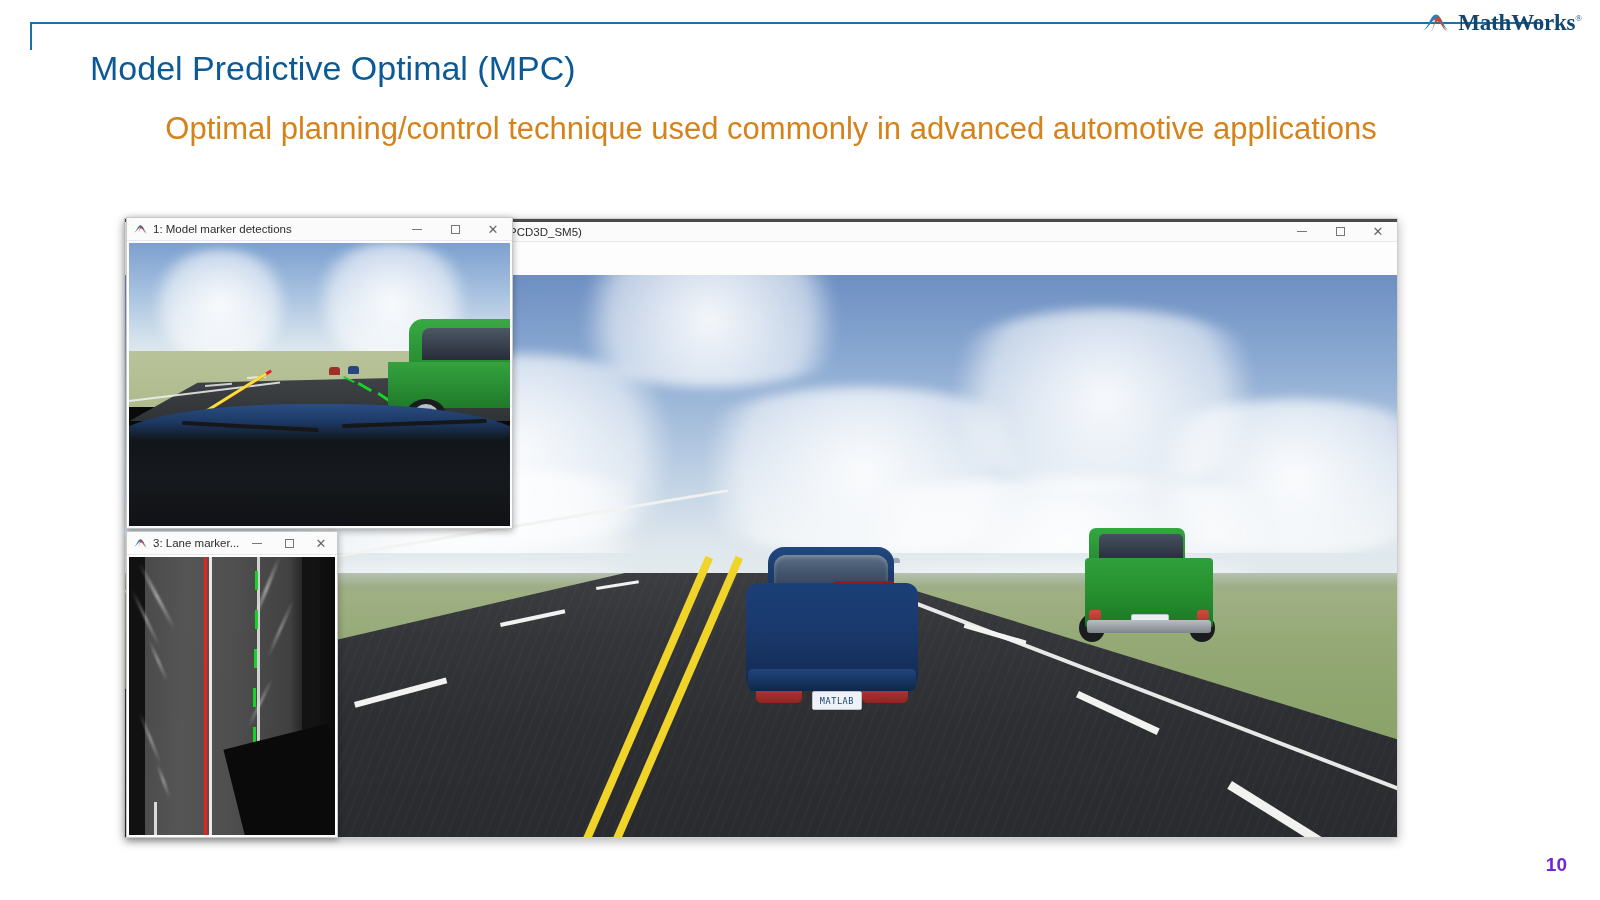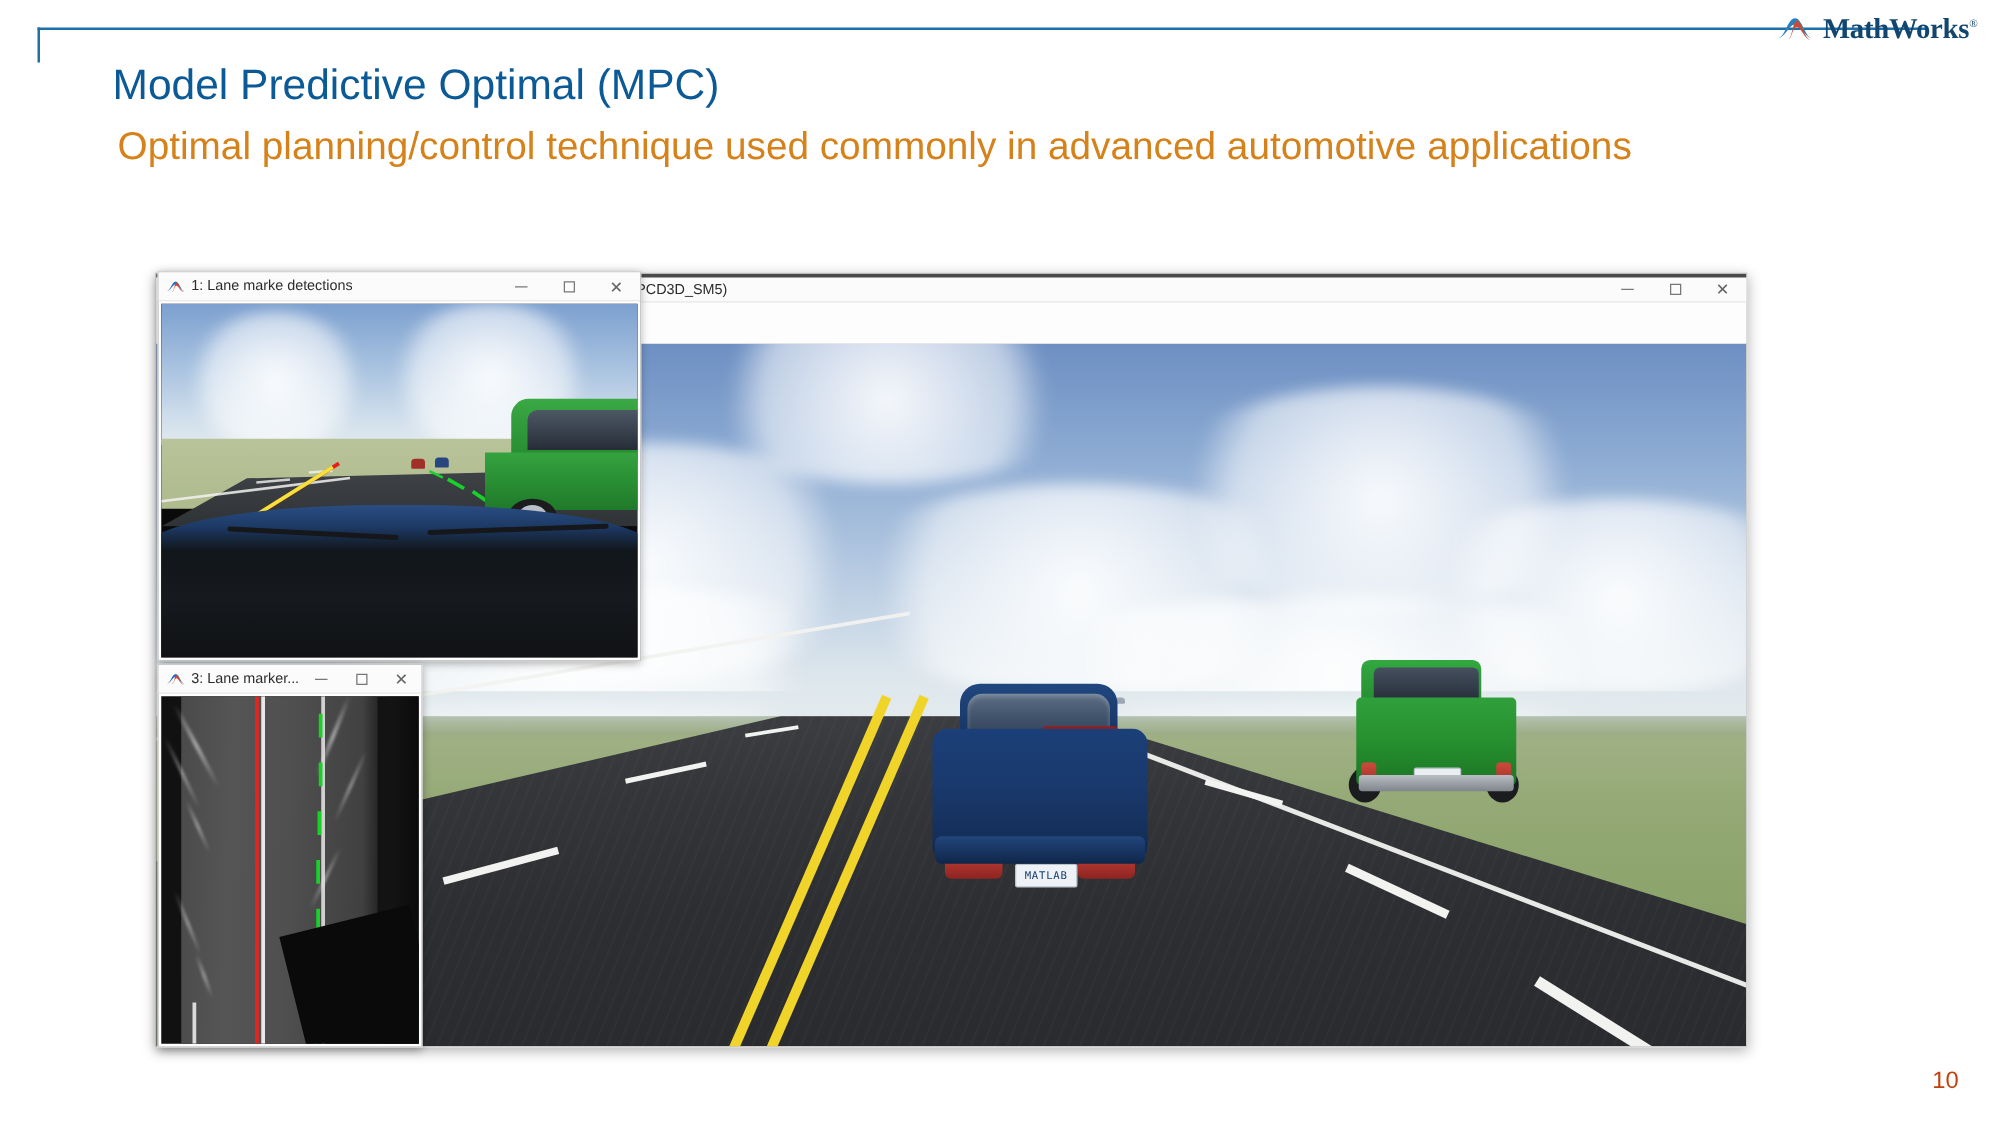--- a/index.html
+++ b/index.html
@@ -33,26 +33,26 @@
   }
   .brand-tm{ font-size:9px; vertical-align:super; font-weight:400; }
 
   .title-block{ position:absolute; left:90px; top:46px; width:1400px; }
   .slide-title{
     font-size:34px; color:#0b5a96; font-weight:400;
     line-height:1.32; margin:0;
   }
   .slide-subtitle{
     font-size:31px; color:#d6821a; font-weight:400;
-    line-height:1.42; margin:4px; max-width:1330px;
+    line-height:1.42; margin:16px; max-width:1330px;text-align:center;
   }
 
   .page-number{
     position:absolute; right:33px; bottom:24px;
-    font-size:19px; font-weight:400; color:#c2410c;
+    font-size:19px; font-weight:700; color:#6d28d9;
   }
 
   
   .capture{
     position:absolute; left:124px; top:218px;
     width:1274px; height:620px;
   }
 
   
   .win-sim{
@@ -78,21 +78,21 @@
     width:38px; height:100%;
     display:flex; align-items:center; justify-content:center;
     color:#555; font-size:12px; line-height:1;
   }
   .tb-btn .mini{ display:block; width:10px; height:1px; background:#777; }
   .tb-btn .sq{ display:block; width:9px; height:9px; border:1px solid #777; }
   .tb-btn .xx{ font-size:13px; color:#666; }
 
   .sim-canvas{
     position:absolute; left:0; top:26px; right:0; bottom:0;
-    overflow:hidden; background:#a3a3a3;margin-top:30px;
+    overflow:hidden; background:#4c1d95;margin-top:30px;
   }
 
   
   .sky{
     position:absolute; left:0; top:0; width:100%; height:53%;
     background:linear-gradient(#6d8fc2 0%, #8aa9d2 28%, #b7cbe2 62%, #dbe5ec 88%, #e6ecef 100%);
   }
   .cloud{
     position:absolute; border-radius:50%;
     background:radial-gradient(circle, rgba(255,255,255,.92) 0%, rgba(255,255,255,.55) 55%, rgba(255,255,255,0) 72%);
@@ -384,21 +384,21 @@
       </div>
     </div>
   </div>
 
   <div class="win-cam">
     <div class="titlebar">
       <svg class="tb-icon" viewBox="0 0 60 50">
         <path d="M2 38 C14 38 18 8 30 8 C42 8 46 38 58 38 C46 38 40 17 30 17 C20 17 14 38 2 38 Z" fill="#2a6fc1"></path>
         <path d="M18 40 C26 40 26 12 33 12 C42 12 44 40 56 41 C46 42 40 21 33 21 C25 21 26 40 18 40 Z" fill="#c94a32"></path>
       </svg>
-      <span class="tb-text">1: Lane marke detections</span>
+      <span class="tb-text">1: Model marker detections</span>
       <div class="tb-controls">
         <div class="tb-btn">
             <span class="mini"></span>
           </div>
         <div class="tb-btn">
             <span class="sq"></span>
           </div>
         <div class="tb-btn">
             <span class="xx">✕</span>
           </div>

